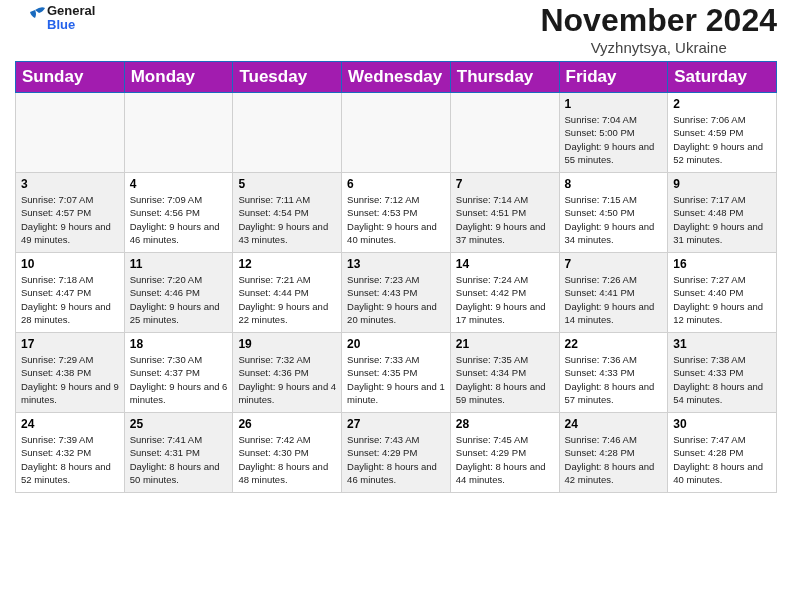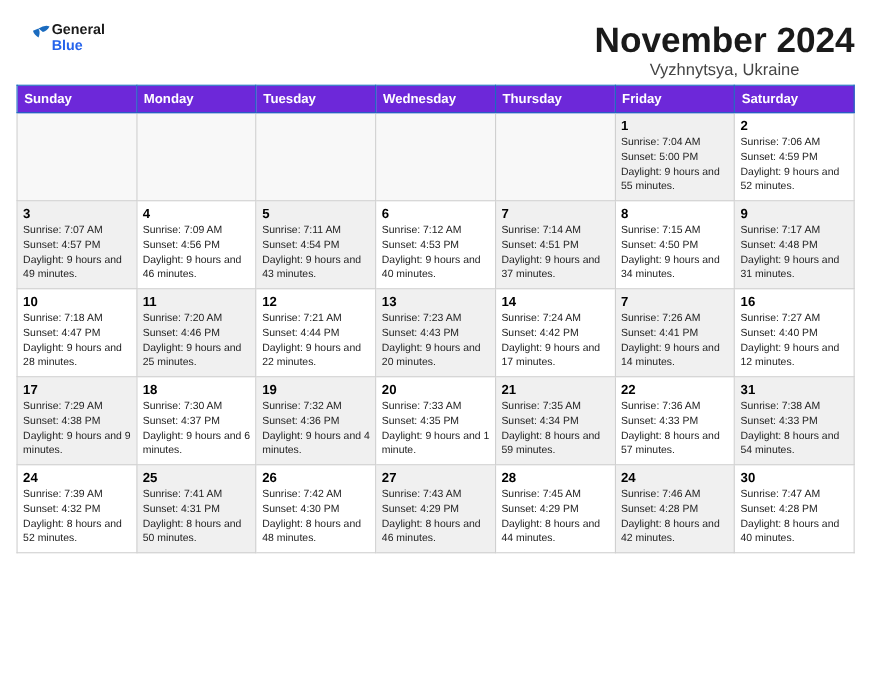--- a/index.html
+++ b/index.html
@@ -1,35 +1,35 @@
 <!DOCTYPE html>
 <html><head>
   <meta charset="utf-8">
   <style>
     * { box-sizing: border-box; margin: 0; padding: 0; }
     body { font-family: Arial, sans-serif; background: #fff; width: 792px; height: 612px; overflow: hidden; }
     
-    .container { width: 792px; padding: 18px 15px; }
+    .container { width: 792px; padding: 2px 15px; }
     
     .header-row { display: flex; justify-content: space-between; align-items: flex-start; margin-bottom: 5px; }
     
     .logo { display: flex; align-items: center; }
     
     .title-block { text-align: center; }
     .month-title { font-size: 32px; font-weight: bold; color: #1a1a1a; }
     .location { font-size: 15px; color: #444; }
     
     .calendar { width: 100%; border-collapse: collapse; }
     
     .calendar th {
-      background-color: #6d28d9;
+      background-color: #a21caf;
       color: white;
       text-align: left;
       padding: 5px 6px;
-      font-size: 12px;
+      font-size: 17px;
       font-weight: bold;
       border: 1px solid #1a6bbf;
     }
     
     .calendar td {
       width: calc(100% / 7);
       vertical-align: top;
       padding: 4px 5px;
       font-size: 10px;
       border: 1px solid #d0d0d0;

